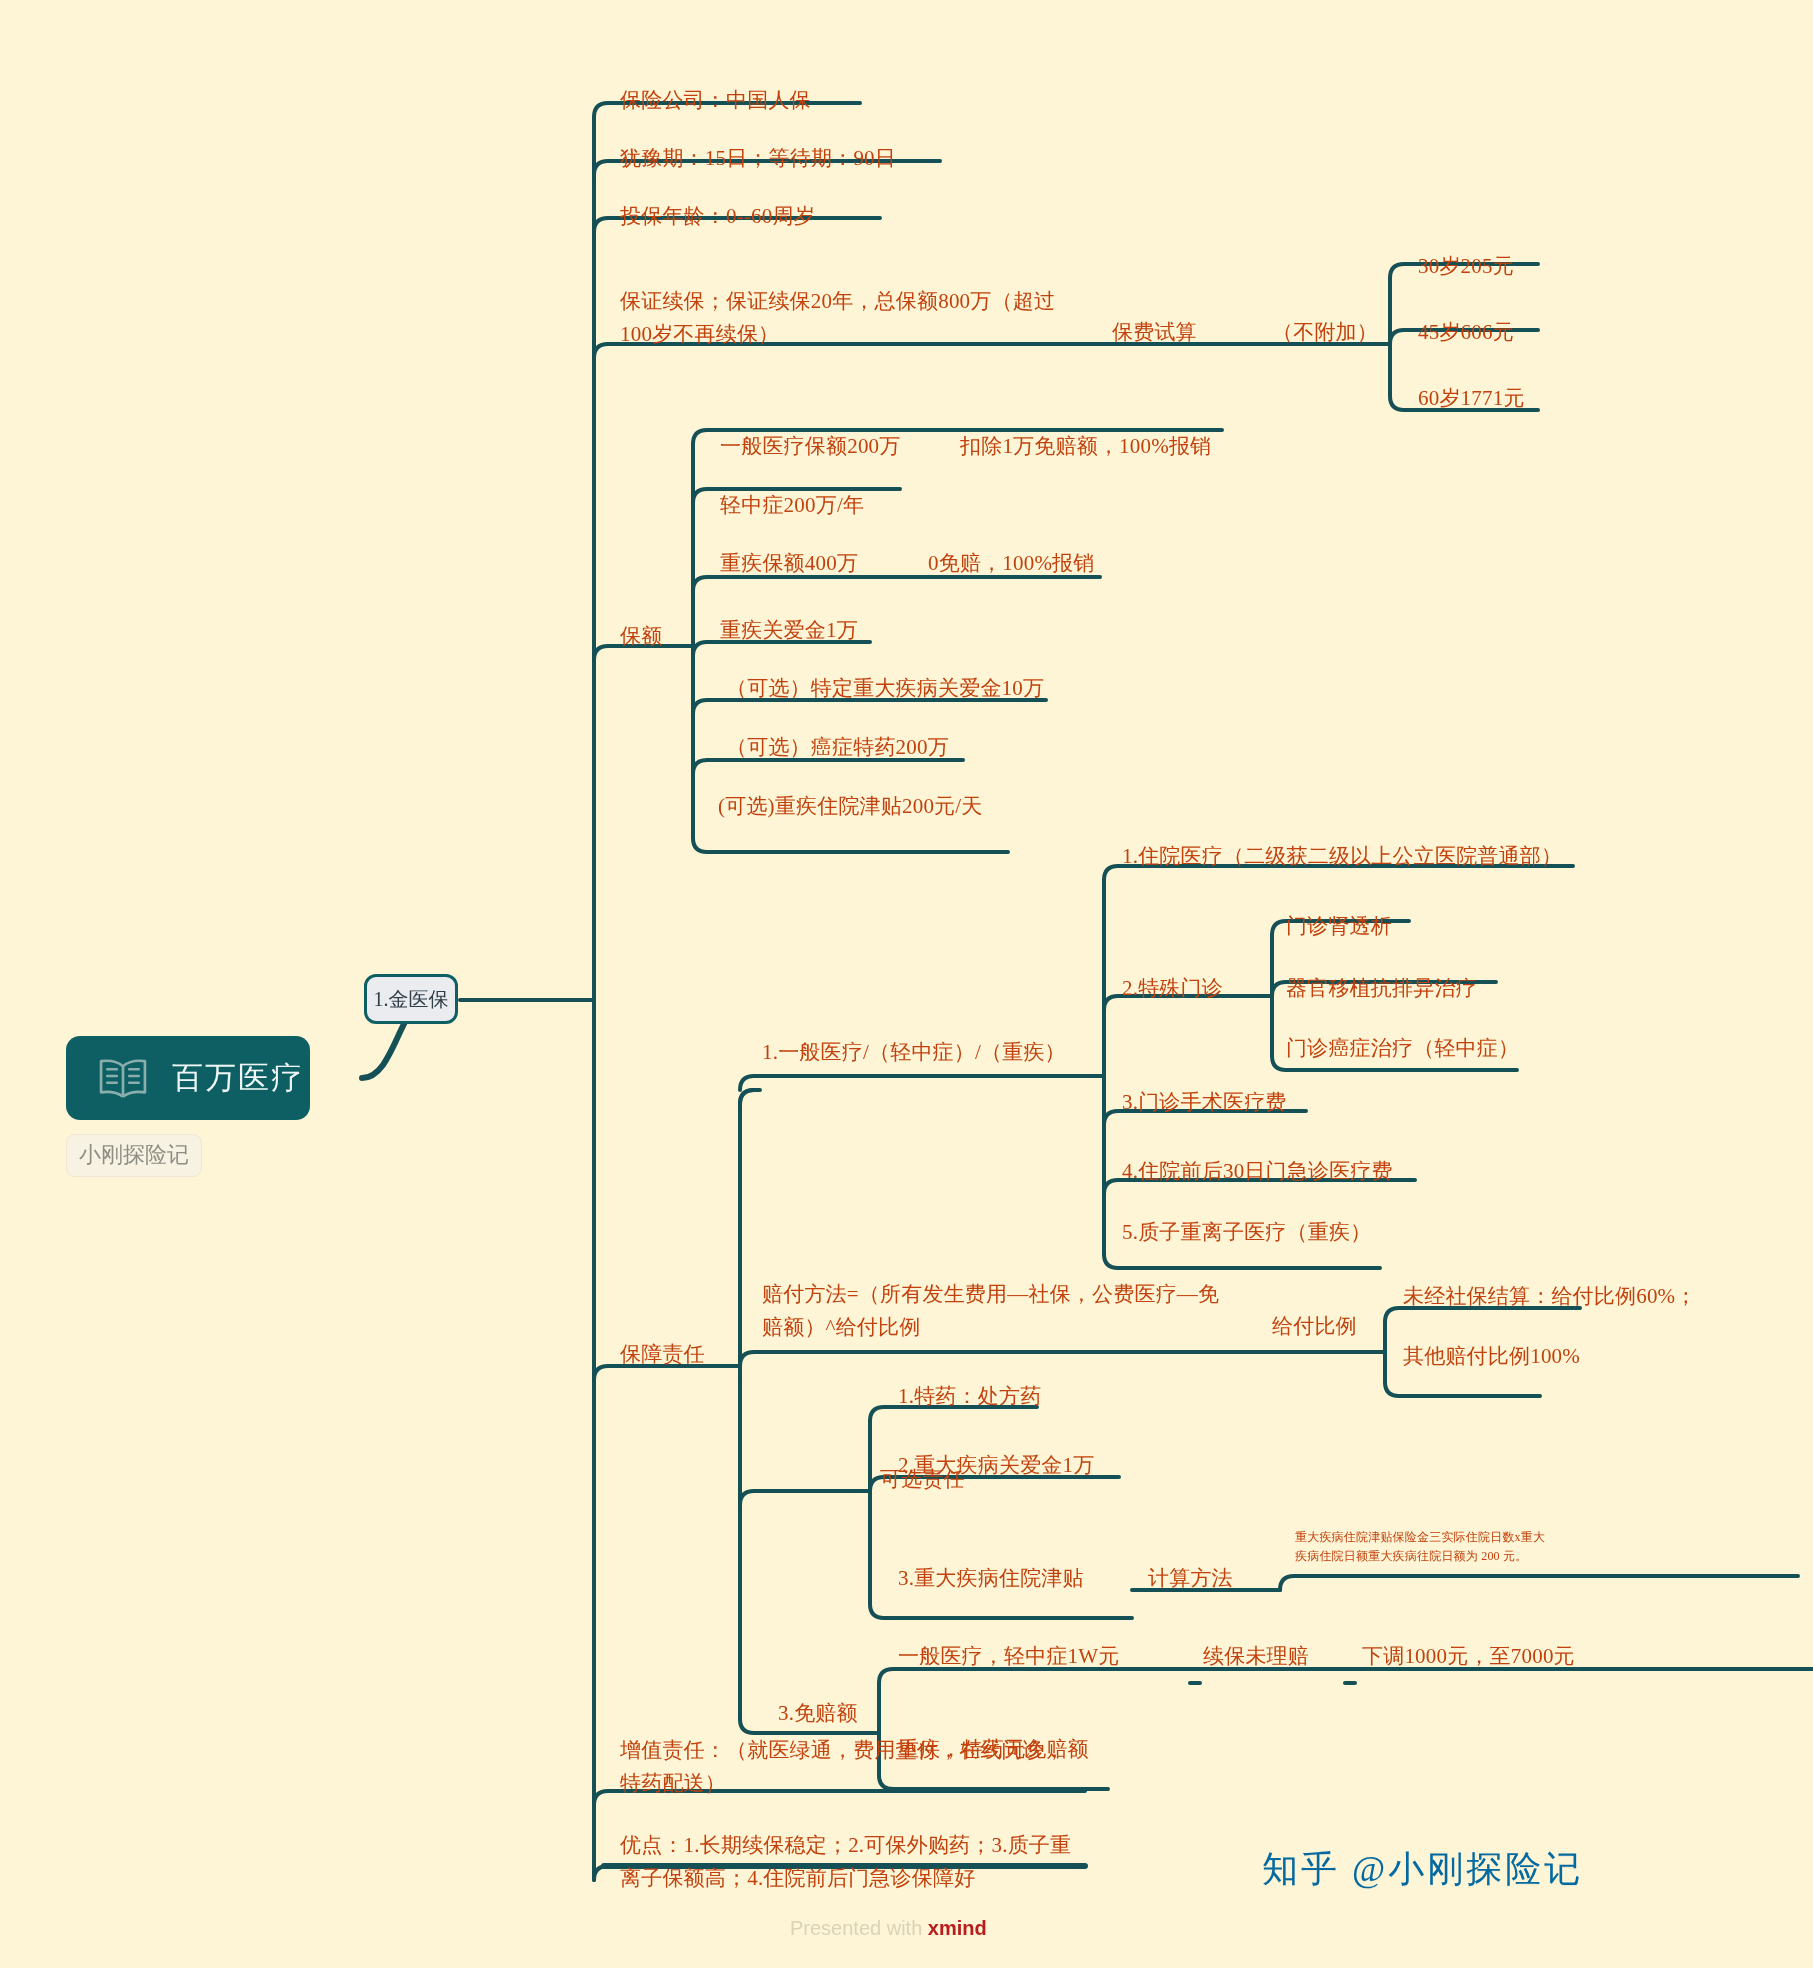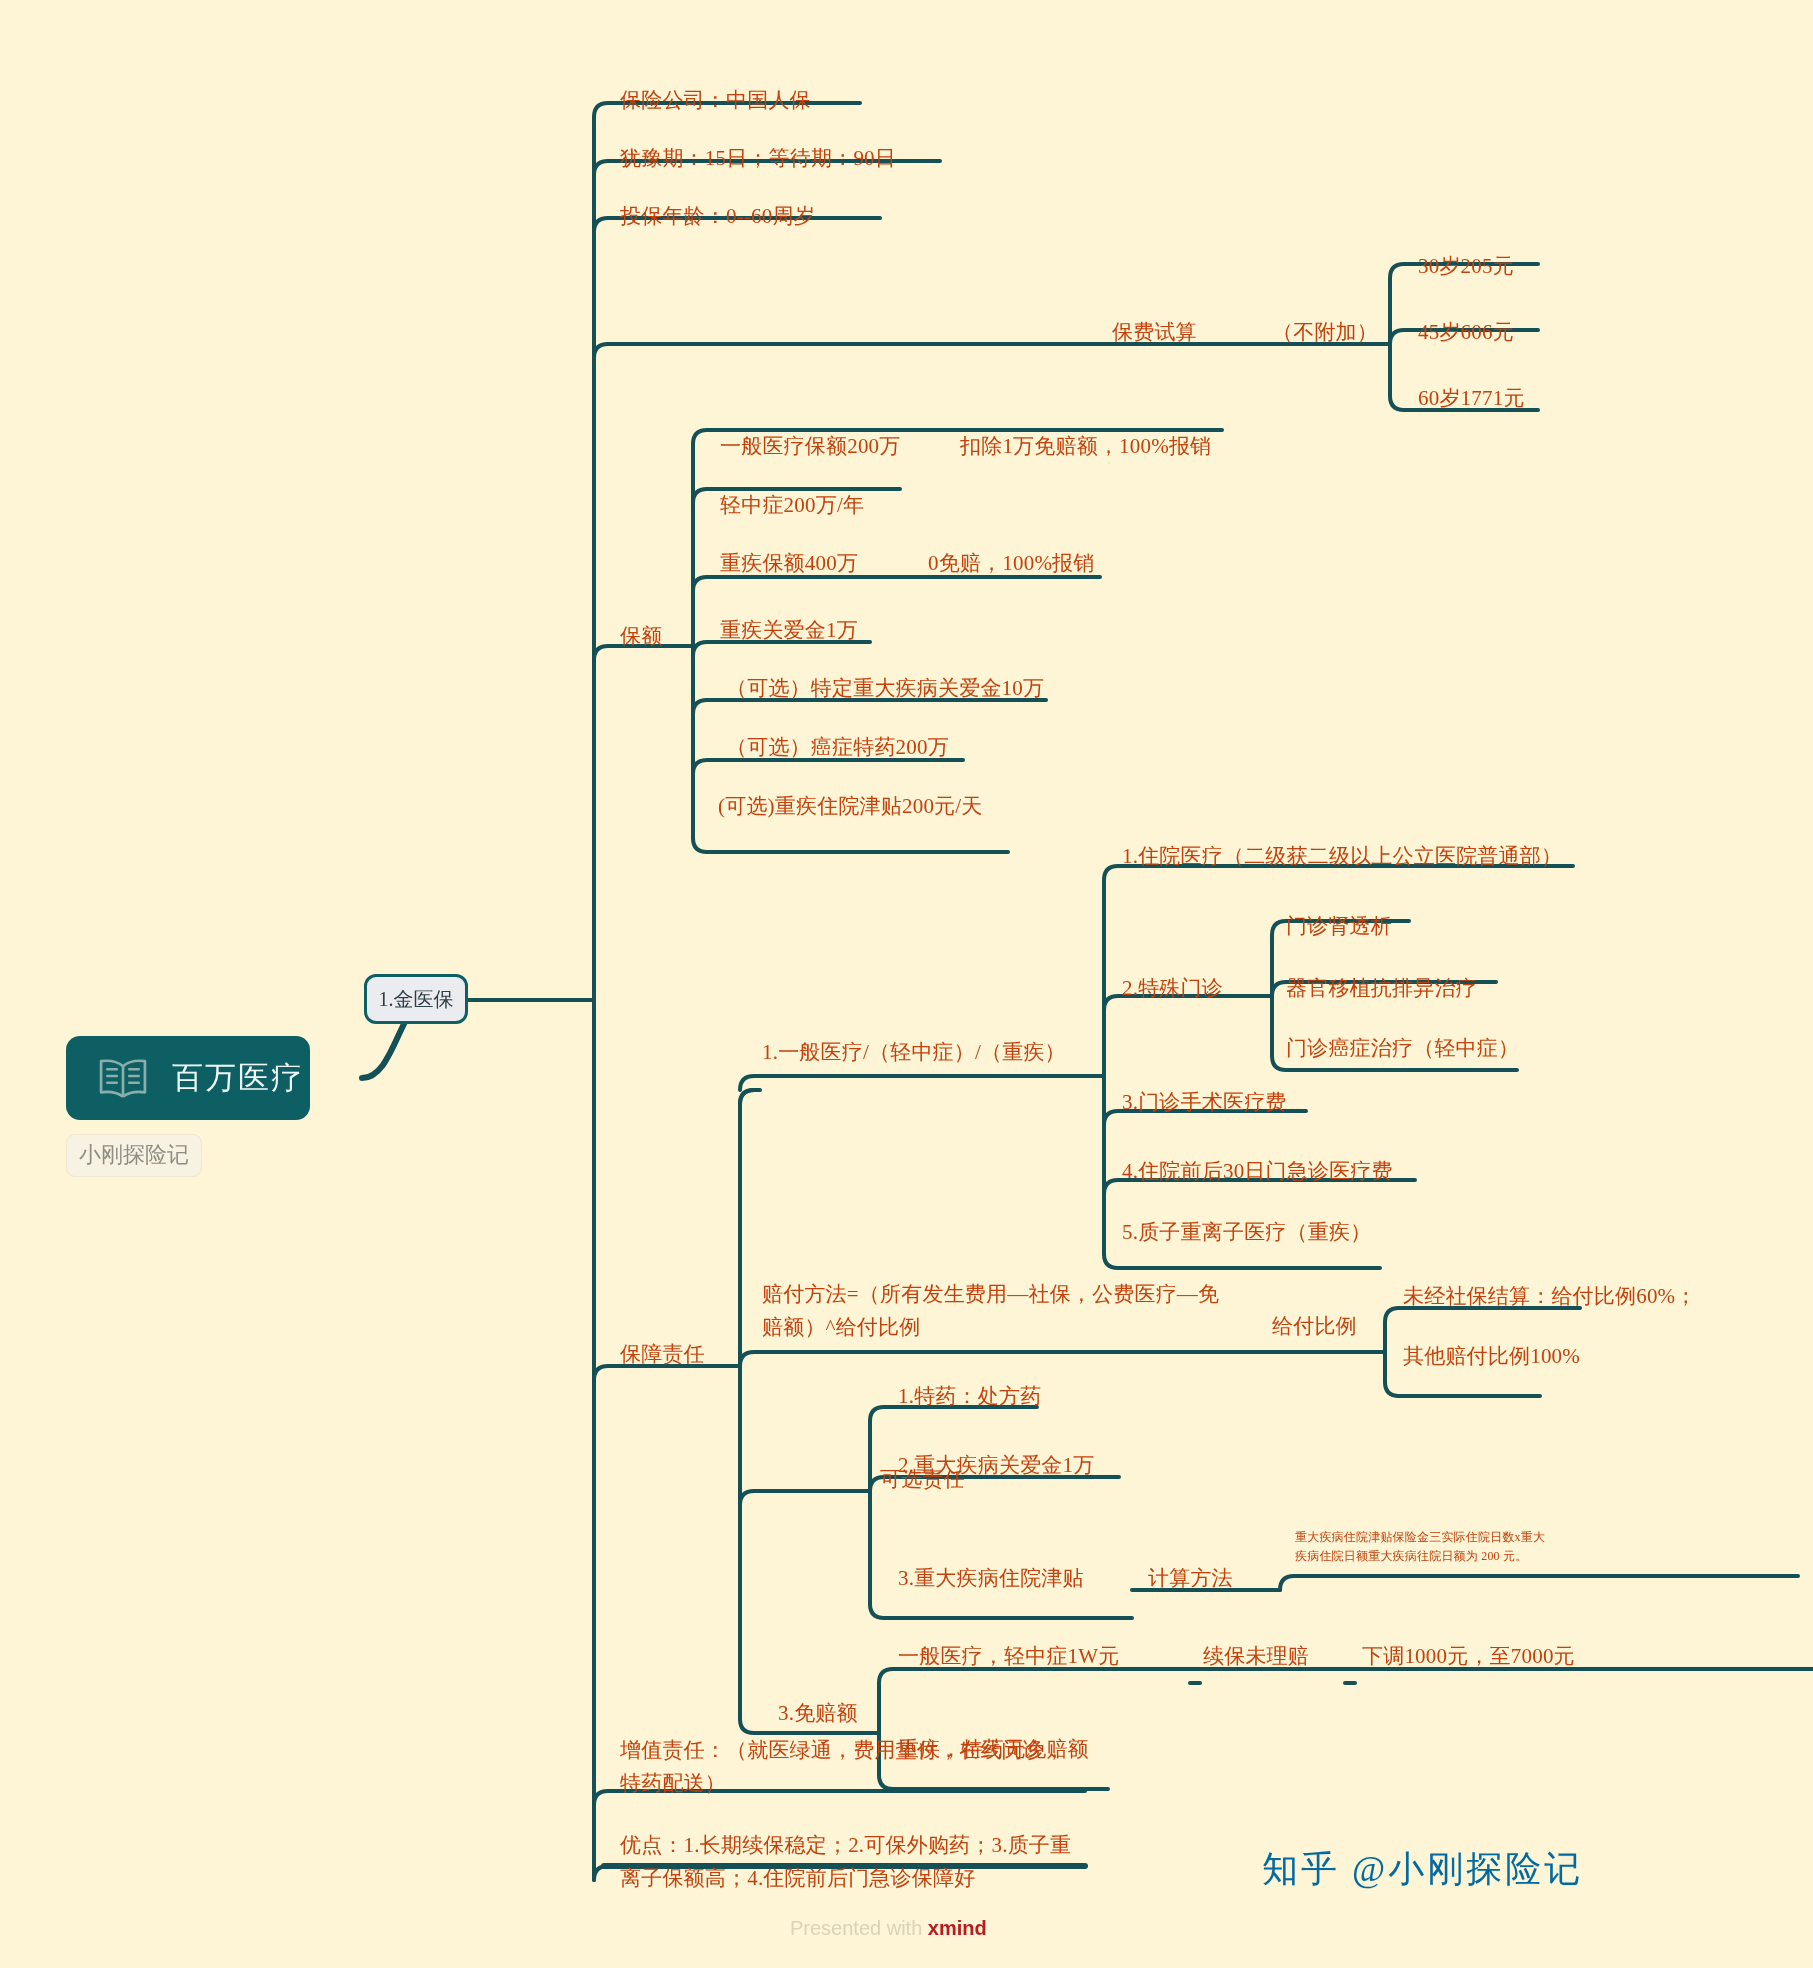--- a/index.html
+++ b/index.html
@@ -50,21 +50,21 @@
     padding:5px 12px 6px;
     font-size:22px;color:#8d8d83;
     font-family:"Liberation Sans","DejaVu Sans",sans-serif;
     border:1px solid #eee7d2;
   }
 
   
   .chip{
     position:absolute;
     left:364px;top:974px;
-    width:104px;height:50px;
+    width:94px;height:50px;
     background:#ebecf0;
     border:3px solid #0d5f63;
     border-radius:12px;
     display:flex;align-items:center;justify-content:center;
     font-size:20px;color:#2f3d46;
     box-sizing:border-box;
   }
 
   
   .xmind{
@@ -192,20 +192,22 @@
     </svg>
     <span class="title">百万医疗</span>
   </div>
   <div class="root-tag">小刚探险记</div>
 
   <div class="chip">1.金医保</div>
 
   <div class="node" style="left:620px;top:84px;">保险公司：中国人保</div>
   <div class="node" style="left:620px;top:142px;">犹豫期：15日；等待期：90日</div>
   <div class="node" style="left:620px;top:200px;">投保年龄：0--60周岁</div>
+  <div class="node" style="left:620px;top:285px;width:470px;">保证续保；保证续保20年，总保额800万（超过
+100岁不再续保）</div>
 
   <div class="node" style="left:1112px;top:316px;">保费试算</div>
   <div class="node" style="left:1272px;top:316px;">（不附加）</div>
   <div class="node" style="left:1418px;top:250px;">30岁205元</div>
   <div class="node" style="left:1418px;top:316px;">45岁606元</div>
   <div class="node" style="left:1418px;top:382px;">60岁1771元</div>
 
   <div class="node" style="left:620px;top:620px;">保额</div>
 
   <div class="node" style="left:720px;top:430px;">一般医疗保额200万</div>

